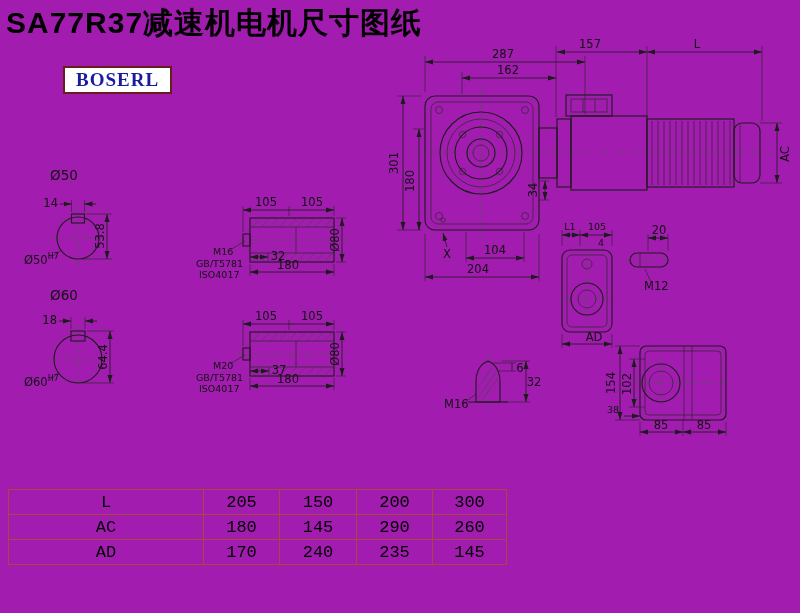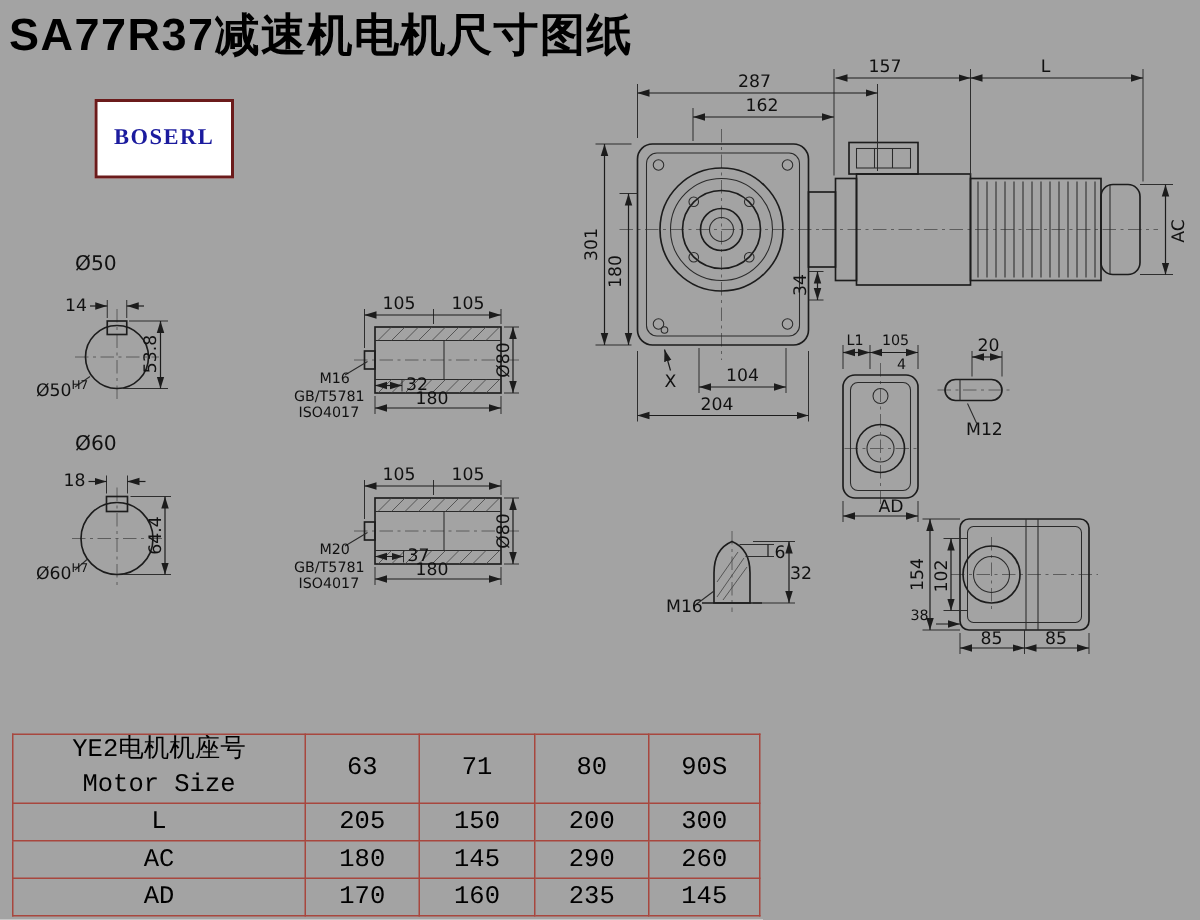--- a/index.html
+++ b/index.html
@@ -1,20 +1,20 @@
 <!DOCTYPE html>
 <html><head>
 <meta charset="utf-8">
 <style>
   *{margin:0;padding:0;box-sizing:border-box}
   html,body{background:#fff}
   body{width:800px;height:613px;overflow:hidden;font-family:"Liberation Sans",sans-serif}
-  .stage{position:relative;width:800px;height:613px;background:#a3a3a3}
+  .stage{position:relative;width:800px;height:613px;background:#a21caf}
   .title{position:absolute;top:3px;left:6px;font-size:30px;font-weight:bold;color:#000;letter-spacing:1px;font-family:"Liberation Sans",sans-serif;white-space:nowrap}
-  .logo{position:absolute;top:66px;left:63px;border:2px solid #6b1b1b;color:#1b1b9e;font-family:"Liberation Serif",serif;font-weight:bold;font-size:15px;padding:16px 11px;letter-spacing:1px;background:#fff}
+  .logo{position:absolute;top:66px;left:63px;border:2px solid #6b1b1b;color:#1b1b9e;font-family:"Liberation Serif",serif;font-weight:bold;font-size:19px;padding:1px 11px;letter-spacing:1px;background:#fff}
   svg.draw{position:absolute;top:0;left:0}
   
   .ln{stroke:#1c1c1c;stroke-width:1.1;fill:none}
   .thin{stroke:#2a2a2a;stroke-width:0.7;fill:none}
   .ext{stroke:#2a2a2a;stroke-width:0.65;fill:none}
   .cl{stroke:#555;stroke-width:0.6;fill:none;stroke-dasharray:9 3 2 3}
   .hatch{stroke:#444;stroke-width:0.55;fill:none}
   .dimln{stroke:#1c1c1c;stroke-width:0.8;fill:none}
   svg.draw text{fill:#111;font-family:"DejaVu Sans",sans-serif}
   text.d{font-size:11.5px}
@@ -257,47 +257,37 @@
 
   <table class="spec">
     <colgroup>
       <col style="width:195px">
         <col style="width:76px">
         <col style="width:77px">
         <col style="width:76px">
         <col style="width:74px">
     </colgroup>
     <tbody>
-      <tr class="hrow">
-        <th class="hdr">
-          <div>YE2电机机座号</div>
-          <div>Motor Size</div>
-        </th>
-        <th>63</th>
-        <th>71</th>
-        <th>80</th>
-        <th>90S</th>
-      </tr>
       <tr>
         <td>L</td>
         <td>205</td>
         <td>150</td>
         <td>200</td>
         <td>300</td>
       </tr>
       <tr>
         <td>AC</td>
         <td>180</td>
         <td>145</td>
         <td>290</td>
         <td>260</td>
       </tr>
       <tr>
         <td>AD</td>
         <td>170</td>
-        <td>160</td>
+        <td>240</td>
         <td>235</td>
         <td>145</td>
       </tr>
     </tbody>
   </table>
 
 </div>
 
 </body></html>

